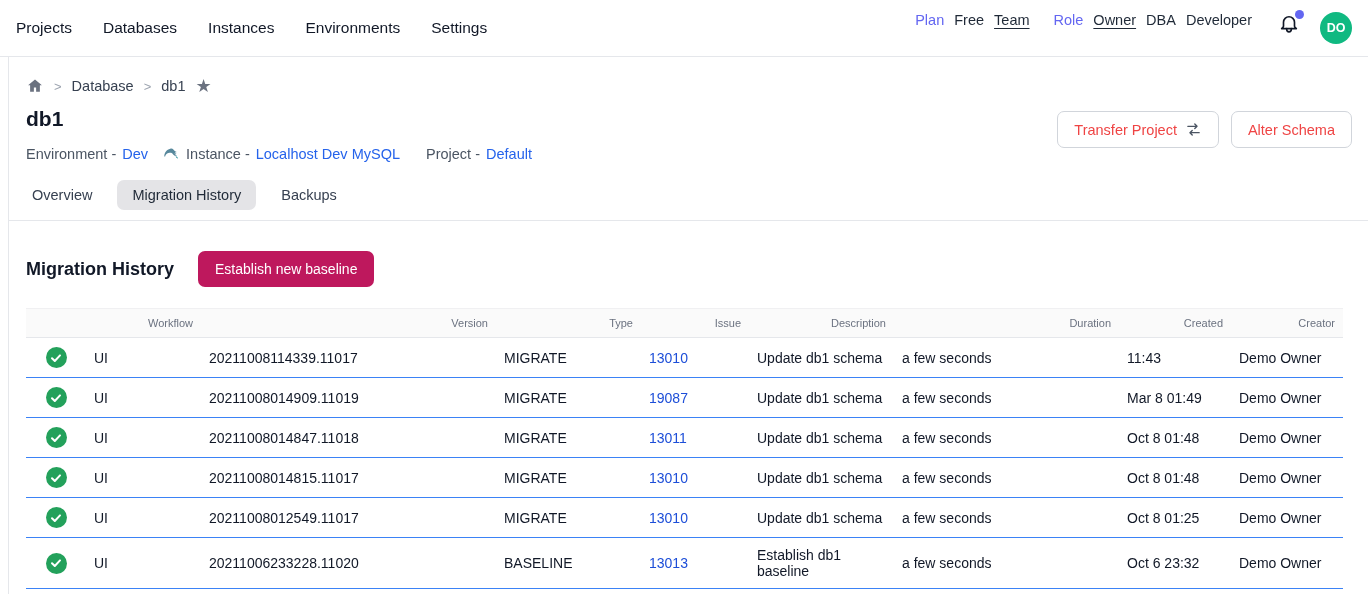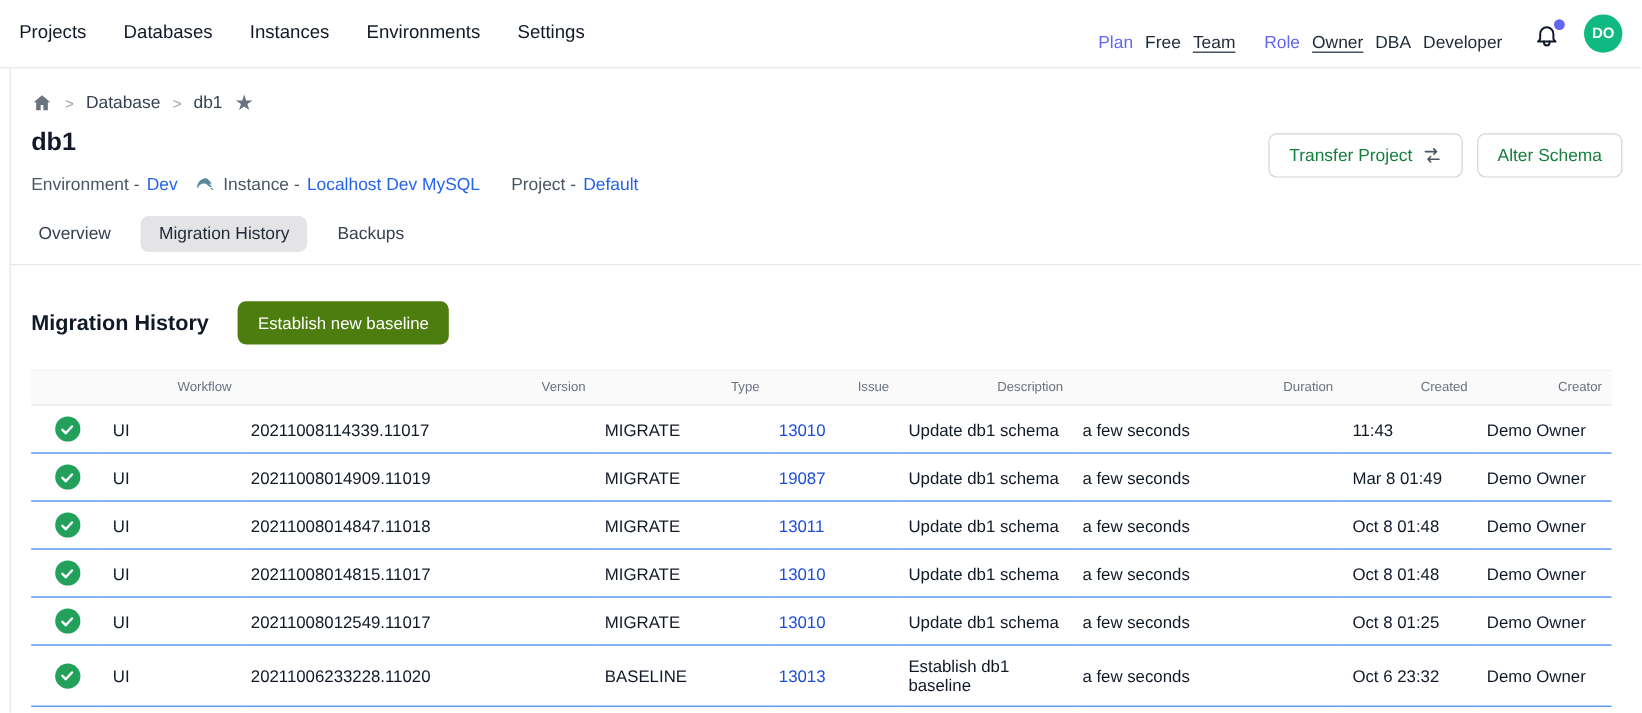--- a/index.html
+++ b/index.html
@@ -2,21 +2,21 @@
 <html><head>
 <meta charset="utf-8">
 <style>
   * { box-sizing: border-box; margin: 0; padding: 0; }
   html,body { width: 1368px; height: 594px; background:#fff; font-family:"Liberation Sans", sans-serif; color:#1f2937; }
 
   
   .topnav { height:57px; display:flex; align-items:center; justify-content:space-between; padding:0 16px; border-bottom:1px solid #e5e7eb; background:#fff; }
   .nav-left { display:flex; align-items:center; gap:31px; }
   .nav-link { font-size:15.5px; color:#111827; cursor:pointer; }
-  .nav-right { display:flex; align-items:flex-end; gap:10px; font-size:14.5px; }
+  .nav-right { display:flex; align-items:flex-start; gap:10px; font-size:14.5px; }
   .muted-accent { color:#6366f1; }
   .underlined { text-decoration:underline; text-underline-offset:3px; }
   .group-gap { margin-left:14px; }
   .bell-wrap { position:relative; margin-left:14px; width:26px; height:26px; display:flex; align-items:center; justify-content:center; cursor:pointer; }
   .bell-wrap svg { width:22px; height:22px; }
   .notif-dot { position:absolute; top:-2px; right:-2px; width:9px; height:9px; border-radius:50%; background:#6366f1; }
   .avatar { width:32px; height:32px; border-radius:50%; background:#10b981; color:#fff; font-size:12.5px; font-weight:700; display:flex; align-items:center; justify-content:center; margin-left:8px; cursor:pointer; }
 
   
   .main { margin-left:8px; border-left:1px solid #e5e7eb; min-height:537px; }
@@ -29,32 +29,32 @@
 
   
   .page-header { display:flex; justify-content:space-between; align-items:flex-start; padding:12px 16px 0 17px; }
   .page-title { font-size:21px; font-weight:700; color:#111827; }
   .meta-row { display:flex; align-items:flex-end; gap:6px; margin-top:13px; font-size:14.5px; color:#4b5563; }
   .meta-label { color:#4b5563; }
   .link { color:#2563eb; cursor:pointer; }
   .meta-gap { width:14px; }
   .mysql-icon svg { width:18px; height:18px; display:block; margin-left:8px; }
   .header-buttons { display:flex; gap:12px; margin-top:4px; }
-  .btn { display:flex; align-items:center; gap:8px; background:#fff; border:1px solid #d1d5db; border-radius:7px; padding:9px 16px; font-size:14.5px; color:#15803d; cursor:pointer; font-family:inherit; }
+  .btn { display:flex; align-items:center; gap:8px; background:#fff; border:1px solid #d1d5db; border-radius:7px; padding:9px 16px; font-size:14.5px; color:#ef4444; cursor:pointer; font-family:inherit; }
   .btn svg { width:17px; height:17px; }
 
   
   .tabs { display:flex; align-items:flex-start; gap:10px; padding:18px 0 10px 9px; border-bottom:1px solid #e5e7eb; margin-left:-1px; }
   .tab { padding:7px 15px; font-size:14.5px; color:#374151; border-radius:7px; cursor:pointer; }
   .tab.active { background:#e4e4e7; color:#1f2937; }
 
   
   .section-head { display:flex; align-items:center; gap:24px; padding:30px 25px 0 17px; }
   .section-title { font-size:18px; font-weight:600; color:#111827; }
-  .primary-btn { background:#4d7c0f; color:#fff; border:none; border-radius:7px; padding:10px 17px; font-size:14px; font-weight:500; cursor:pointer; font-family:inherit; }
+  .primary-btn { background:#be185d; color:#fff; border:none; border-radius:7px; padding:10px 17px; font-size:14px; font-weight:500; cursor:pointer; font-family:inherit; }
 
   
   .table-wrap { margin:21px 25px 0 17px; }
   table { width:100%; border-collapse:collapse; table-layout:fixed; }
   thead tr { background:#fafafa; border-top:1px solid #f0f0f2; border-bottom:1px solid #e5e7eb; }
   th { text-align:right; font-weight:400; color:#6b7280; font-size:11px; padding:8px 8px; }
   td { font-size:14px; color:#111827; padding:9px 8px; vertical-align:middle; border-bottom:1px solid #3b82f6; background:#fff; }
   .cell-icon { text-align:center; }
   .check-badge { display:inline-flex; width:21px; height:21px; border-radius:50%; background:#23a15b; align-items:center; justify-content:center; }
   .check-badge svg { width:12px; height:12px; }

